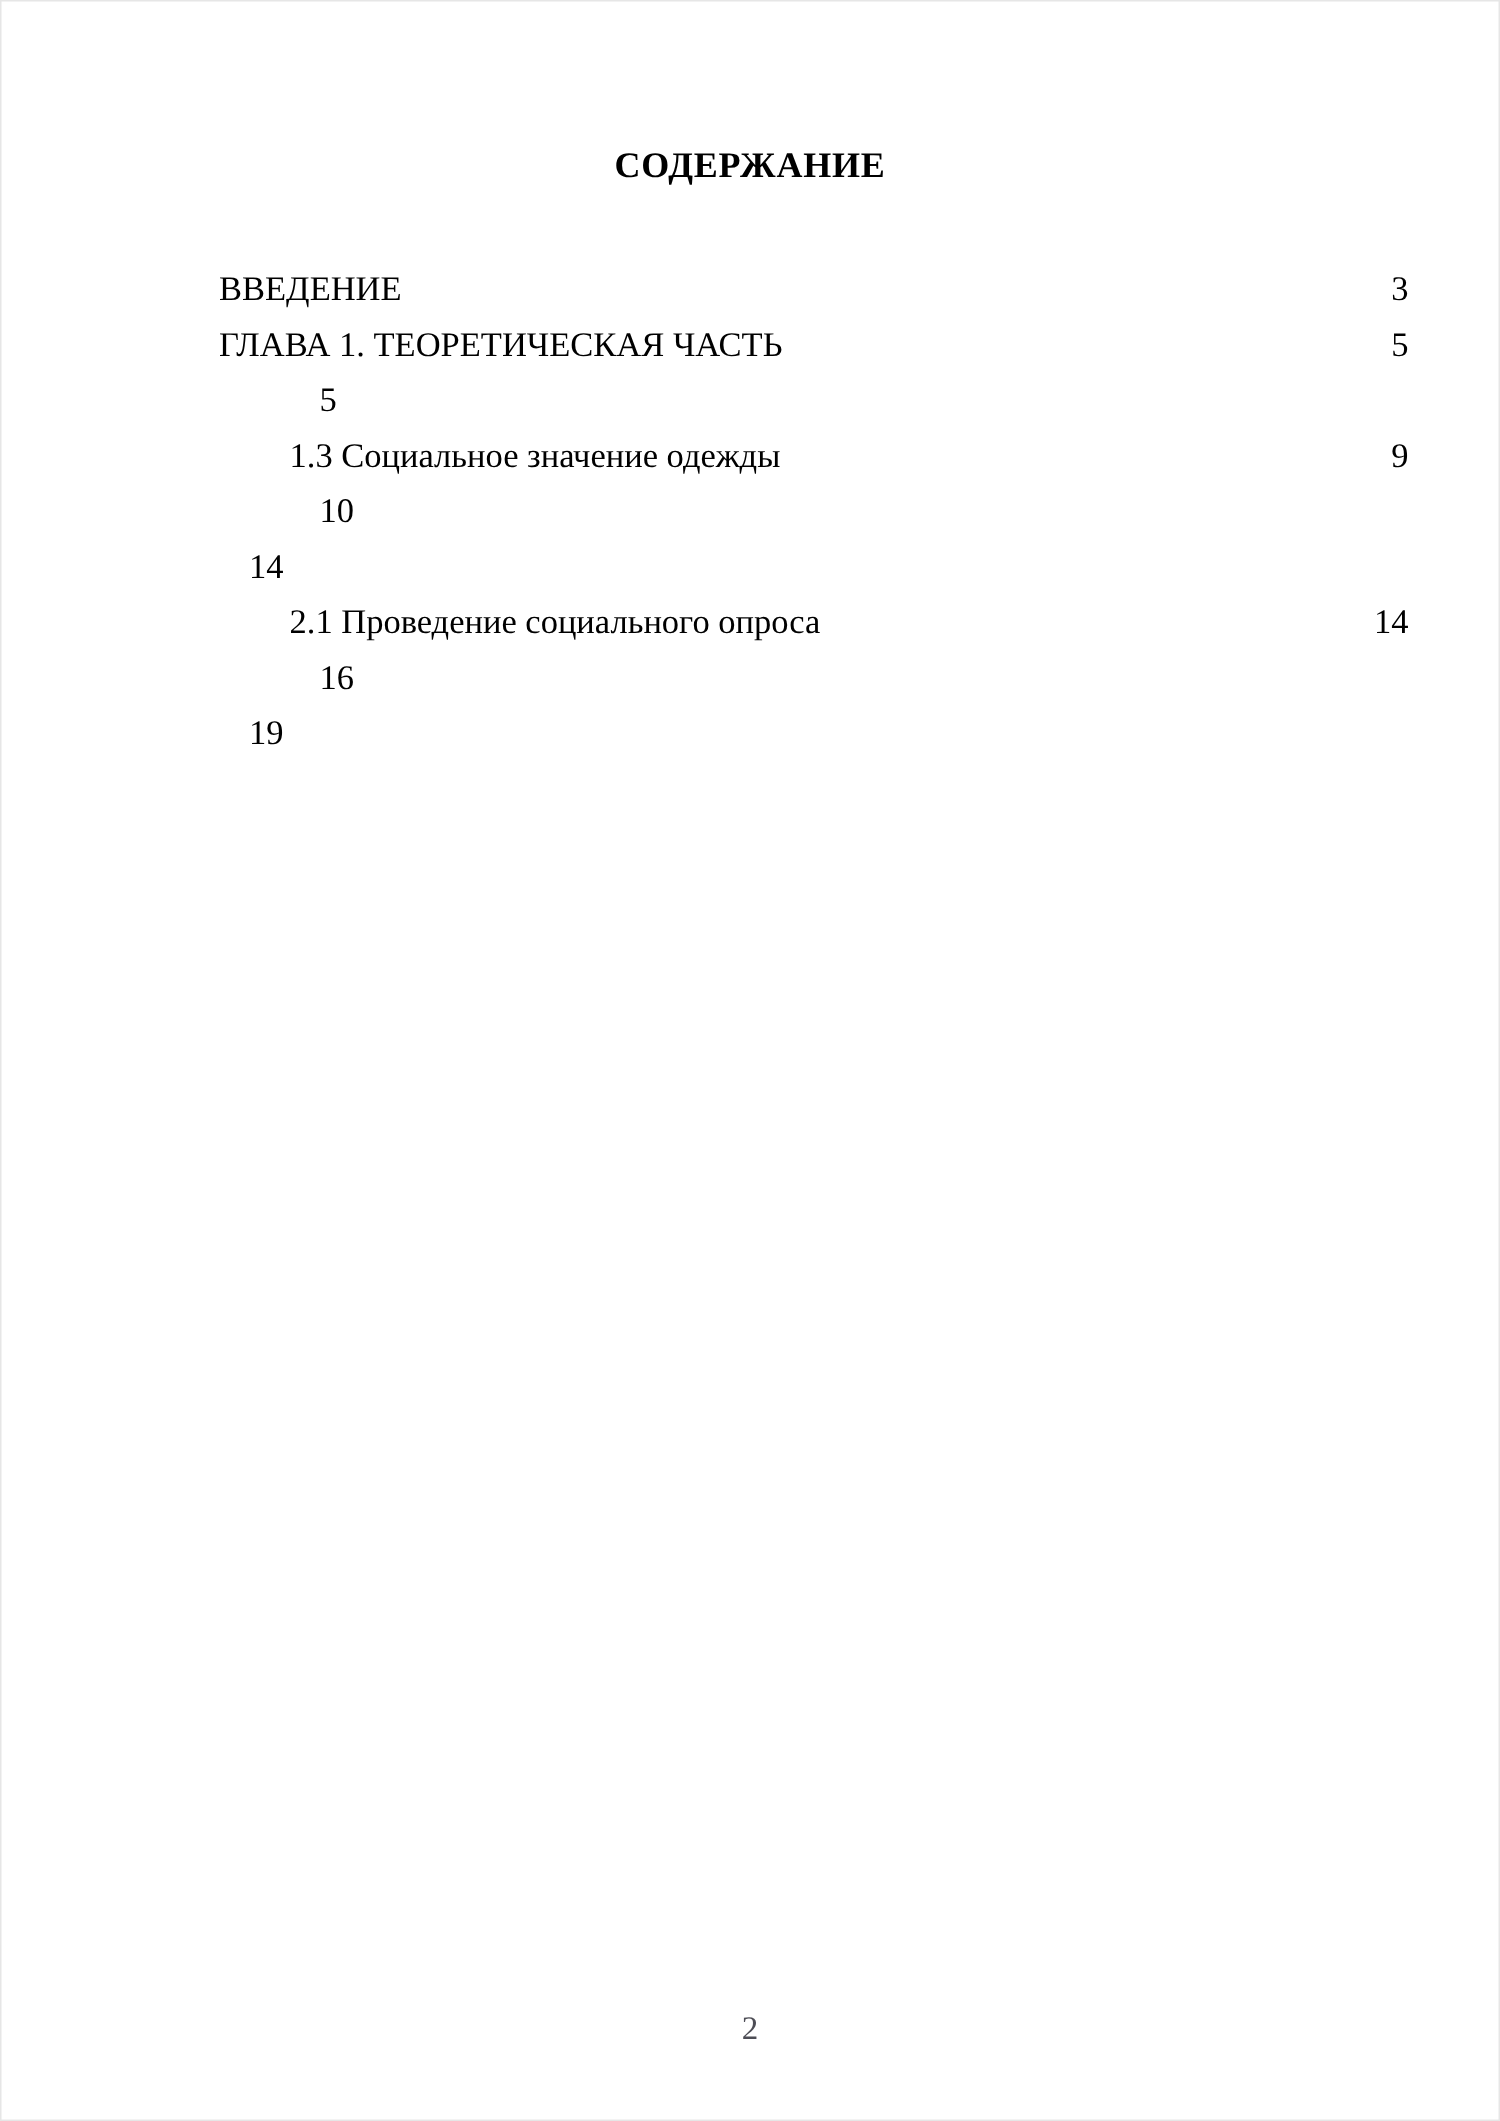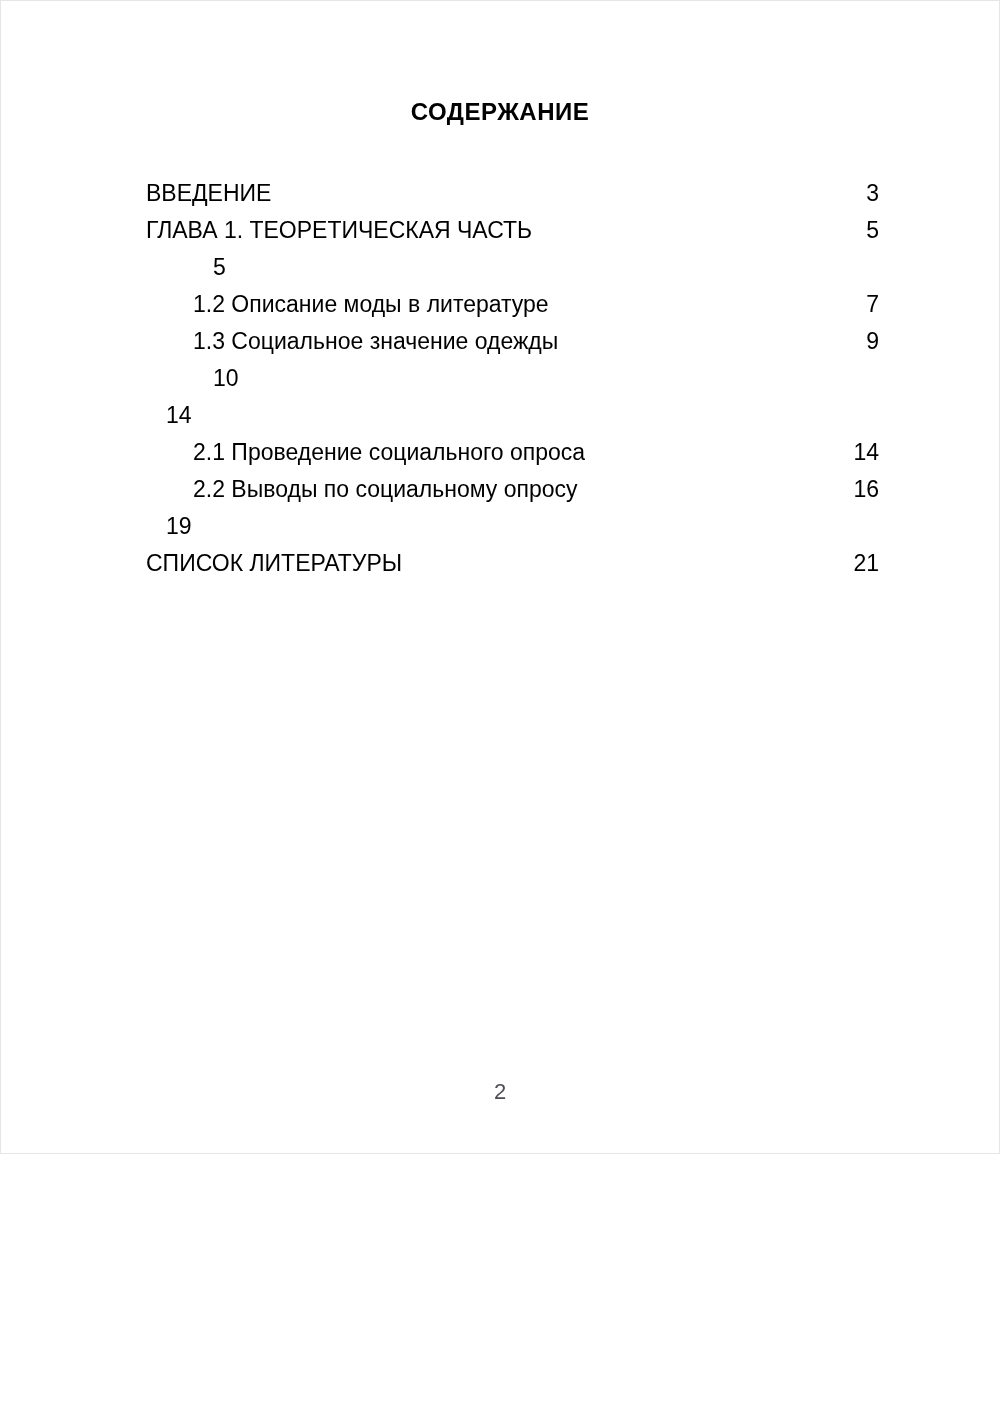--- a/index.html
+++ b/index.html
@@ -3,40 +3,40 @@
 <meta charset="utf-8">
 <style>
   html, body {
     margin: 0;
     padding: 0;
     background: #ffffff;
   }
   .page {
     position: relative;
     width: 1000px;
-    height: 1154px;
+    height: 1414px;
     margin: 0 auto;
     background: #ffffff;
     border: 1px solid #e6e6e6;
     box-sizing: border-box;
-    font-family: Liberation Sans, sans-serif;
+    font-family: Liberation Serif, serif;
     color: #000000;
     overflow: hidden;
   }
   .doc-title {
     padding-top: 97px;
     text-align: center;
     font-size: 24px;
     font-weight: bold;
     letter-spacing: 0.5px;
   }
   .toc {
     margin-top: 49px;
     padding-left: 145px;
-    padding-right: 120px;
+    padding-right: 60px;
   }
   .toc-row {
     display: flex;
     justify-content: space-between;
     align-items: baseline;
     font-size: 23px;
     line-height: 37px;
     white-space: nowrap;
   }
   .toc-row.indent {
@@ -77,54 +77,45 @@
 
     <div class="toc-row">
       <span class="toc-label">ГЛАВА 1. ТЕОРЕТИЧЕСКАЯ ЧАСТЬ</span>
       <span class="toc-page">5</span>
     </div>
 
     <div class="toc-row indent">
       <span class="toc-page">5</span>
     </div>
 
-    <div class="toc-row indent">
-      <span class="toc-label">1.2 Описание моды в литературе</span>
-      <span class="toc-page">7</span>
-    </div>
 
     <div class="toc-row indent">
       <span class="toc-label">1.3 Социальное значение одежды</span>
       <span class="toc-page">9</span>
     </div>
 
     <div class="toc-row indent">
       <span class="toc-page">10</span>
     </div>
 
     <div class="toc-row">
       <span class="toc-page">14</span>
     </div>
 
     <div class="toc-row indent">
       <span class="toc-label">2.1 Проведение социального опроса</span>
       <span class="toc-page">14</span>
     </div>
 
     <div class="toc-row indent">
-      <span class="toc-label">2.2 Выводы по социальному опросу</span>
       <span class="toc-page">16</span>
     </div>
 
     <div class="toc-row">
       <span class="toc-page">19</span>
     </div>
 
-    <div class="toc-row">
-      <span class="toc-label">СПИСОК ЛИТЕРАТУРЫ</span>
-      <span class="toc-page">21</span>
-    </div>
 
   </div>
 
   <div class="footer">2</div>
 
 </div>
 
 </body></html>

